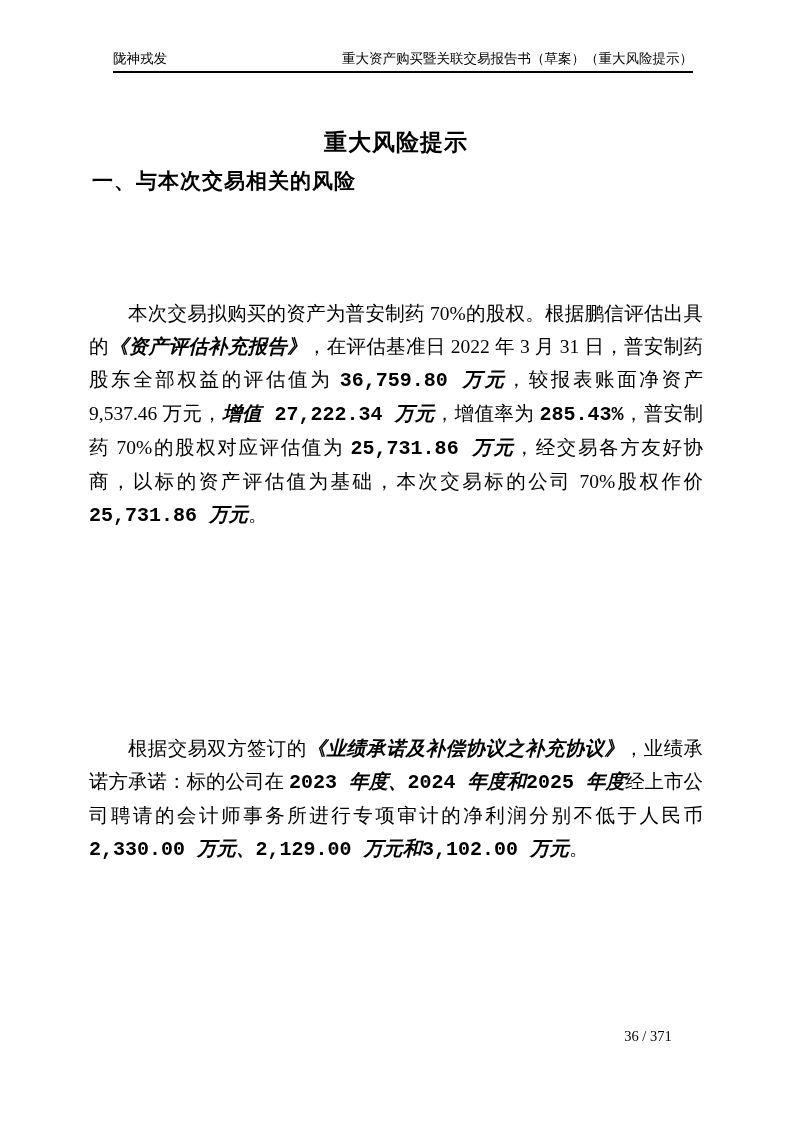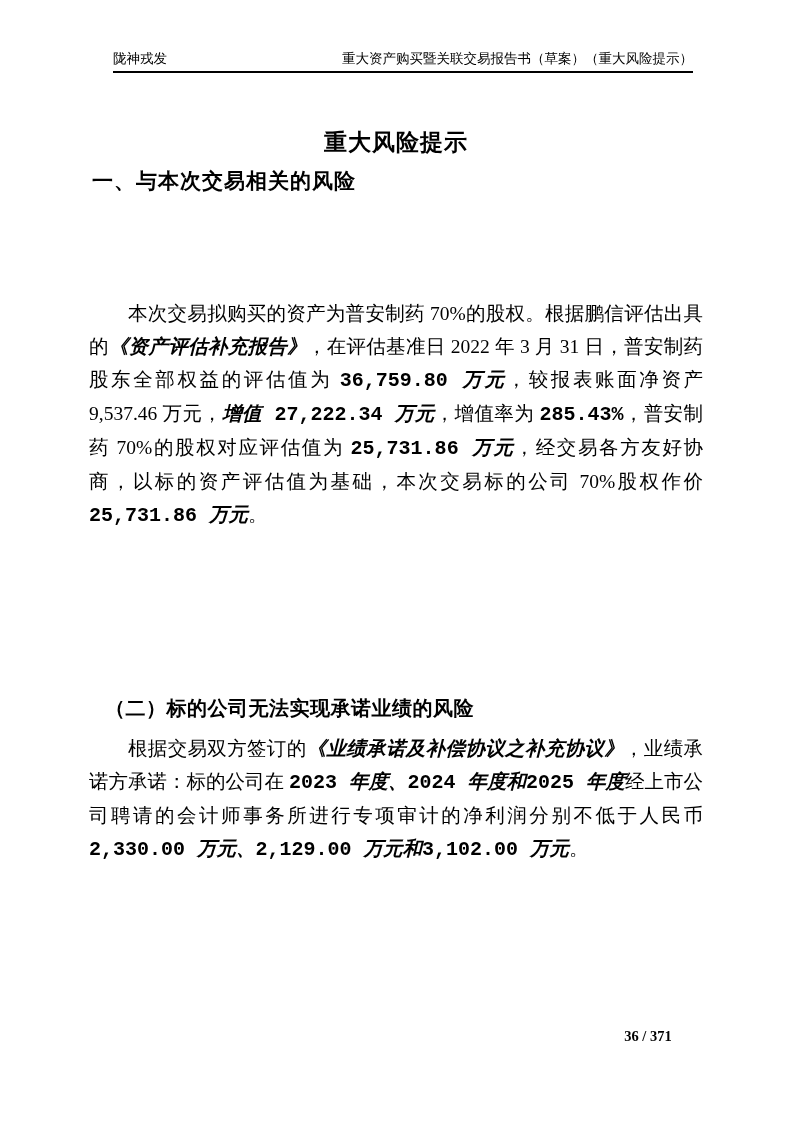--- a/index.html
+++ b/index.html
@@ -83,21 +83,21 @@
     font-style: normal;
     font-family: "Liberation Mono", "DejaVu Sans Mono", monospace;
     font-size: 20px;
   }
   .footer {
     position: absolute;
     top: 1027px;
     left: 580px;
     width: 136px;
     text-align: center;
-    font-weight: bold;
+    font-weight: normal;
     font-size: 14.5px;
     line-height: 18px;
   }
 </style>
 </head>
 <body>
 
 <div class="page">
 
   <div class="header">
@@ -106,20 +106,19 @@
   </div>
 
   <div class="doc-title">重大风险提示</div>
 
   <div class="h2">一、与本次交易相关的风险</div>
 
 
   <div class="para p1"><span class="seg-r">本次交易拟购买的资产为普安制药 70%的股权。根据鹏信评估出具的</span><span class="seg-bi">《资产评估补充报告》</span><span class="seg-r">，在评估基准日 2022 年 3 月 31 日，普安制药股东全部权益的评估值为 </span><span class="seg-bn">36,759.80 </span><span class="seg-bi">万元</span><span class="seg-r">，较报表账面净资产 9,537.46 万元，</span><span class="seg-bi">增值</span><span class="seg-bn"> 27,222.34 </span><span class="seg-bi">万元</span><span class="seg-r">，增值率为 </span><span class="seg-bn">285.43%</span><span class="seg-r">，普安制药 70%的股权对应评估值为 </span><span class="seg-bn">25,731.86 </span><span class="seg-bi">万元</span><span class="seg-r">，经交易各方友好协商，以标的资产评估值为基础，本次交易标的公司 70%股权作价 </span><span class="seg-bn">25,731.86 </span><span class="seg-bi">万元</span><span class="seg-r">。</span></div>
 
 
-  <div class="h3 h3b">（二）标的公司无法实现承诺业绩的风险</div>
 
   <div class="para p3"><span class="seg-r">根据交易双方签订的</span><span class="seg-bi">《业绩承诺及补偿协议之补充协议》</span><span class="seg-r">，业绩承诺方承诺：标的公司在 </span><span class="seg-bn">2023 </span><span class="seg-bi">年度、</span><span class="seg-bn">2024 </span><span class="seg-bi">年度和</span><span class="seg-bn">2025 </span><span class="seg-bi">年度</span><span class="seg-r">经上市公司聘请的会计师事务所进行专项审计的净利润分别不低于人民币 </span><span class="seg-bn">2,330.00 </span><span class="seg-bi">万元、</span><span class="seg-bn">2,129.00 </span><span class="seg-bi">万元和</span><span class="seg-bn">3,102.00 </span><span class="seg-bi">万元</span><span class="seg-r">。</span></div>
 
 
   <div class="footer">36 / 371</div>
 
 </div>
 
 </body></html>

